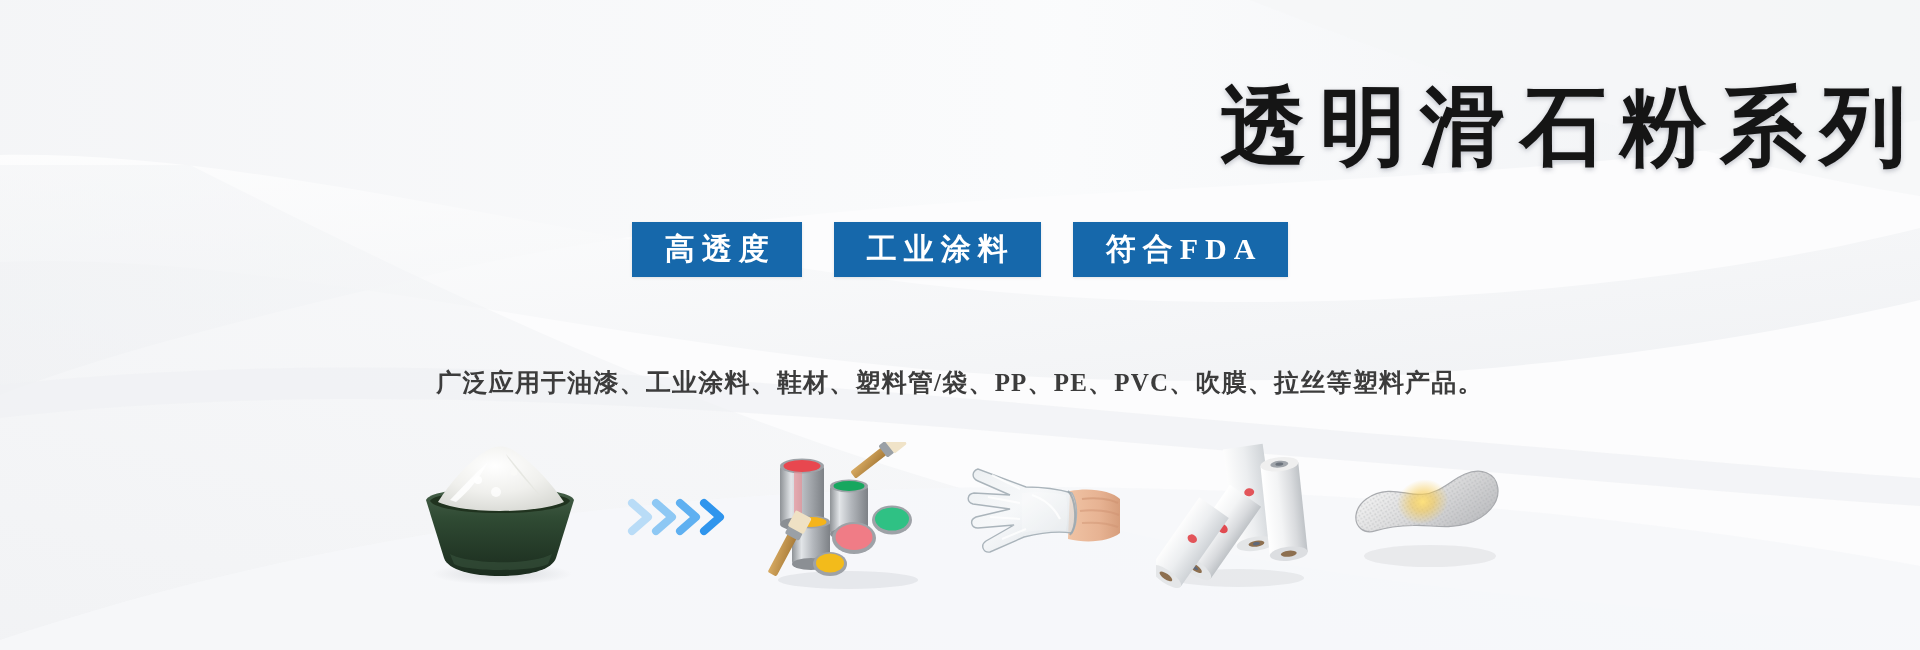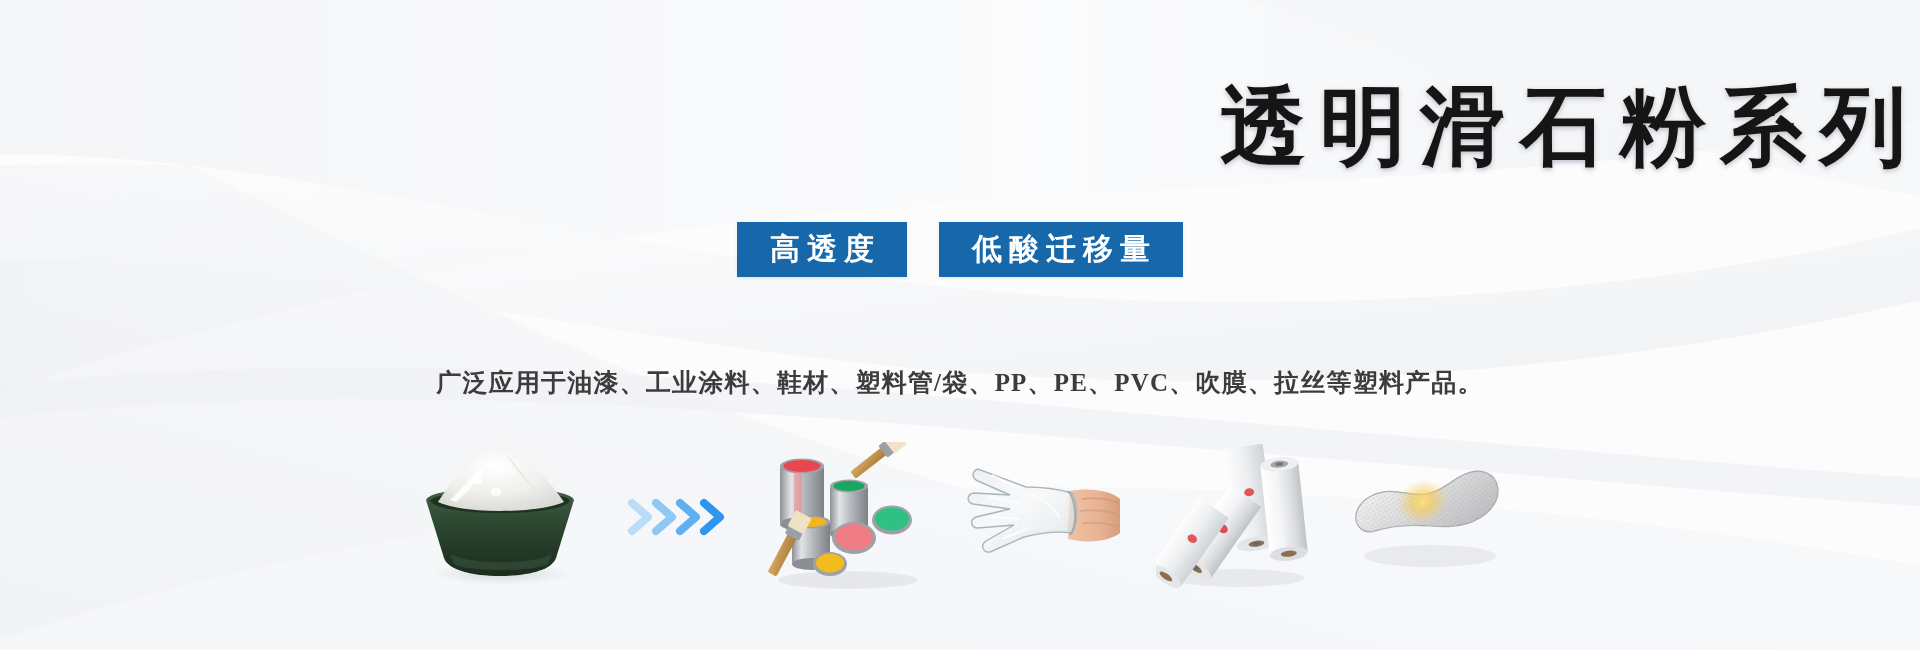--- a/index.html
+++ b/index.html
@@ -102,21 +102,22 @@
       <path d="M1250,0 C1480,90 1700,160 1920,196 L1920,0 Z" fill="#f5f6f8" opacity="0.8"></path>
     </svg>
   </div>
 
   <div class="content">
 
     <div class="title">透明滑石粉系列</div>
 
     <div class="badges">
       <div class="badge">高透度</div>
-      <div class="badge">低酸迁移量</div>
+      <div class="badge">工业涂料</div>
+      <div class="badge">符合FDA</div>
     </div>
 
     <div class="subtitle">广泛应用于油漆、工业涂料、鞋材、塑料管/袋、PP、PE、PVC、吹膜、拉丝等塑料产品。</div>
 
     <div class="strip">
 
       <div class="prod">
         <svg width="180" height="150" viewBox="0 0 180 150">
           <defs>
             <radialGradient id="powderG" cx="45%" cy="30%" r="75%">

